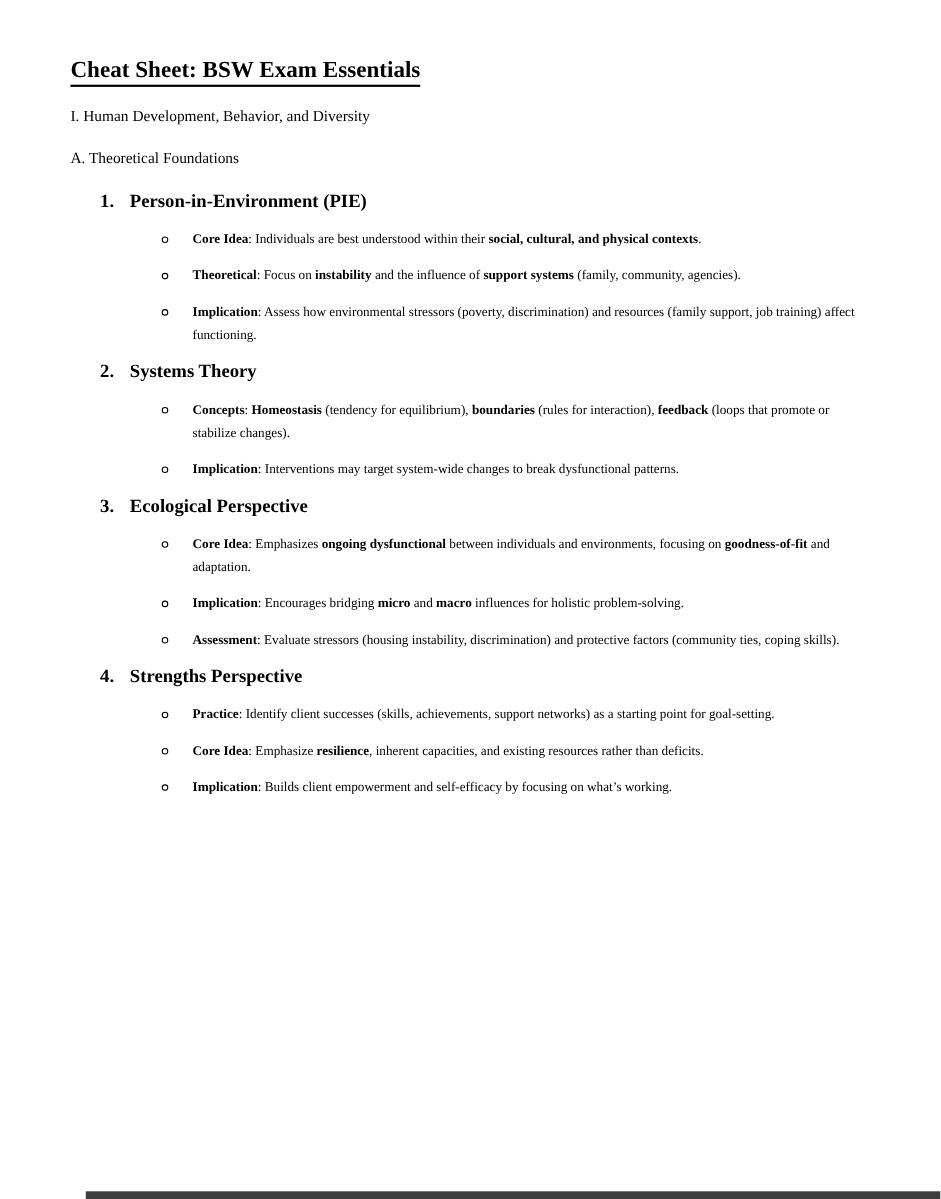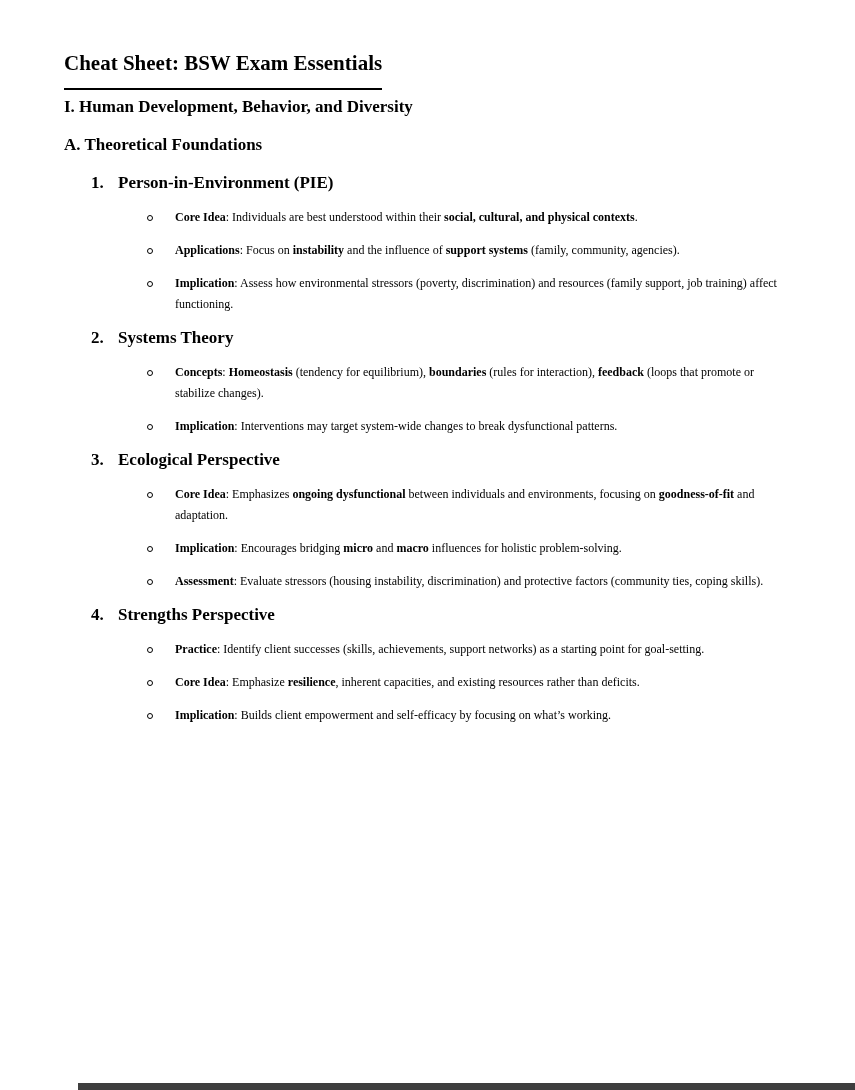--- a/index.html
+++ b/index.html
@@ -14,26 +14,26 @@
   .page { padding: 50px 64px 0 64px; }
 
   .doc-title {
     font-size: 21px;
     font-weight: bold;
     margin: 0 0 20px 0;
     line-height: 26px;
   }
   .doc-title span {
     border-bottom: 2px solid #000;
-    padding-bottom: 13px;
+    padding-bottom: 2px;
   }
 
   .h2 {
-    font-size: 17px;
-    font-weight: bold;
+    font-size: 14px;
+    font-weight: normal;
     margin: 0 0 16px 0;
     line-height: 22px;
   }
 
   .section-head {
     display: flex;
     font-size: 17px;
     font-weight: bold;
     line-height: 22px;
     padding-left: 27px;
@@ -91,21 +91,21 @@
       <span class="section-title">Person-in-Environment (PIE)</span>
     </div>
     <div class="bullets">
   <div class="bullet">
     <span class="marker"></span>
     <span class="bullet-text"><b>Core Idea</b>: Individuals are best understood within their <b>social, cultural, and physical contexts</b>.</span>
   </div>
 
   <div class="bullet">
     <span class="marker"></span>
-    <span class="bullet-text"><b>Applications</b>: Focus on <b>instability</b> and the influence of <b>support systems</b> (family, community, agencies).</span>
+    <span class="bullet-text"><b>Theoretical</b>: Focus on <b>instability</b> and the influence of <b>support systems</b> (family, community, agencies).</span>
   </div>
 
   <div class="bullet">
     <span class="marker"></span>
     <span class="bullet-text"><b>Implication</b>: Assess how environmental stressors (poverty, discrimination) and resources (family support, job training) affect functioning.</span>
   </div>
 </div>
   </div>
 
   <div class="section">

